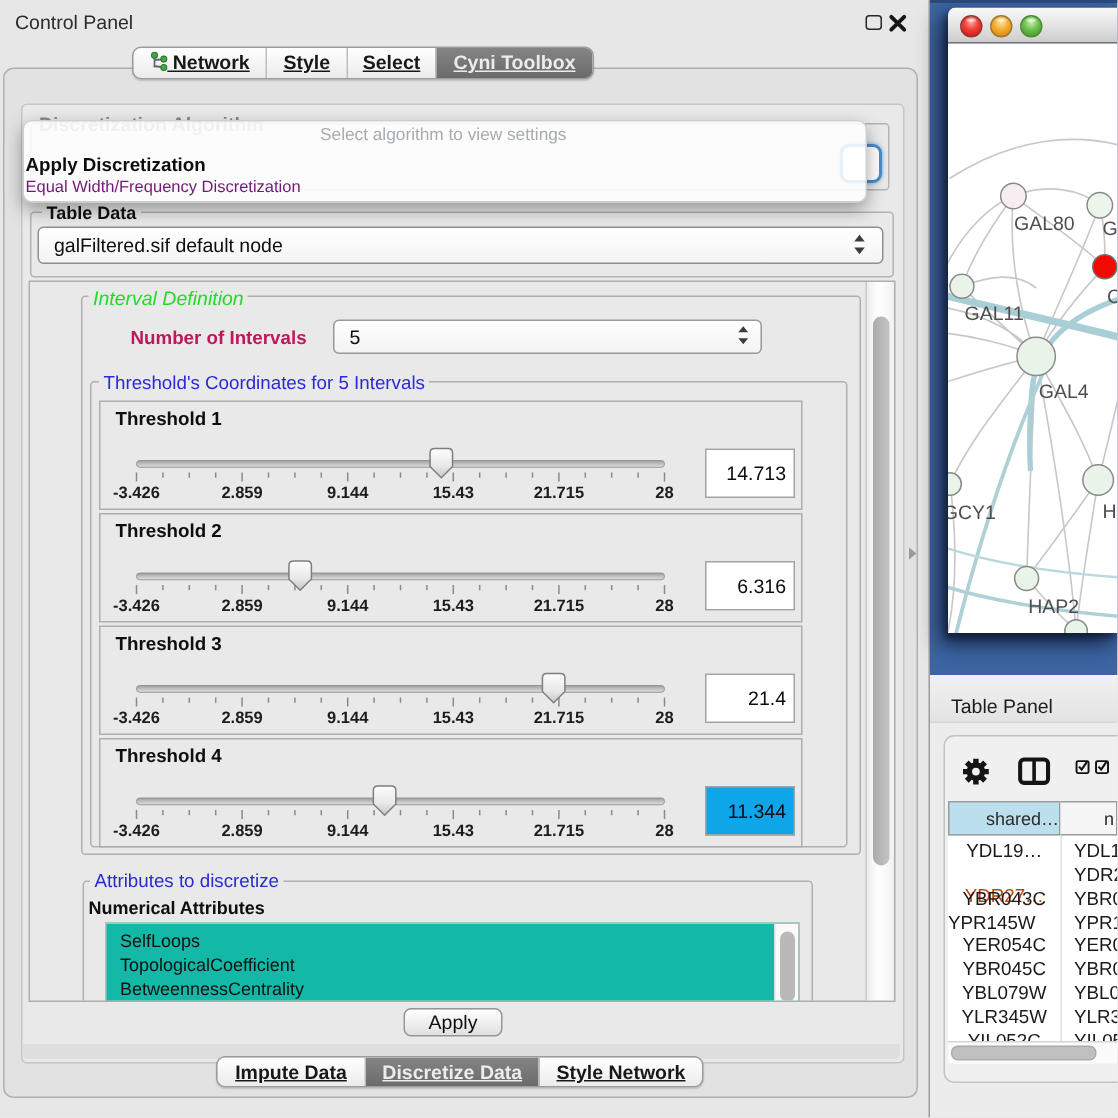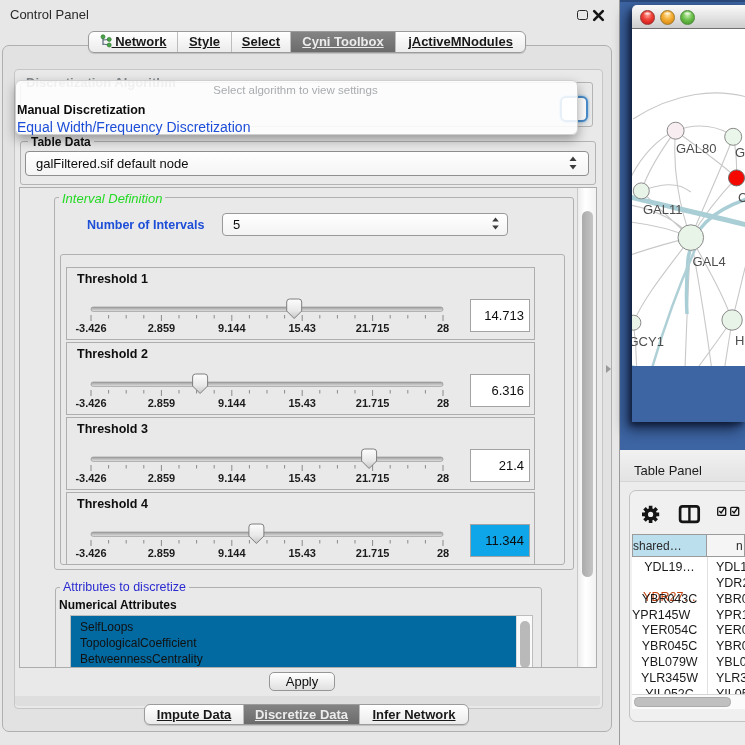--- a/index.html
+++ b/index.html
@@ -29,57 +29,57 @@
 <div class="seg" style="left:88px;top:31px;height:20px;line-height:20px;">
  <div style="width:88px;"><svg width="12" height="14" viewBox="0 0 12 14" style="vertical-align:-2px;">
         <path d="M3,3 L3,11 M3,6 L9,5.5 M3,10 L9,11" stroke="#5a6a7a" stroke-width="1.2" fill="none"></path>
         <circle cx="3" cy="2.8" r="2" fill="#4aa44a" stroke="#2c7a2c" stroke-width="0.7"></circle>
         <circle cx="9.2" cy="5.4" r="2" fill="#4aa44a" stroke="#2c7a2c" stroke-width="0.7"></circle>
         <circle cx="9.2" cy="11" r="2" fill="#4aa44a" stroke="#2c7a2c" stroke-width="0.7"></circle>
       </svg> Network</div>
  <div style="width:53px;">Style</div>
  <div style="width:58px;">Select</div>
  <div style="width:104px;" class="sel">Cyni Toolbox</div>
- <div style="width:129px;">jActiveMNodules</div>
 </div>
 
 <div class="abs" style="left:20px;top:82px;width:571px;height:43px;border:1px solid #b4b4b4;border-radius:3px;"></div>
 <div class="abs" style="left:560px;top:96px;width:24px;height:22px;background:#fff;border:2.5px solid #4a8cc9;border-radius:6px;box-shadow:0 0 3px #6aa6d8;"></div>
 <div class="abs" style="left:26px;top:75px;font-size:13px;font-weight:bold;color:#84888b;">Discretization Algorithm</div>
 
 <div class="abs" style="left:15px;top:80px;width:561px;height:53px;background:rgba(255,255,255,0.87);border:1px solid #cfcfcf;border-radius:6px;box-shadow:0 5px 12px rgba(0,0,0,0.35);z-index:50;"></div>
 <div class="abs" style="left:15px;top:84px;width:561px;text-align:center;font-size:11.5px;color:#a8acaf;z-index:51;">Select algorithm to view settings</div>
-<div class="abs" style="left:17px;top:103px;font-size:12.5px;font-weight:bold;color:#0d0d0d;z-index:51;">Manual Discretization</div>
-<div class="abs" style="left:17px;top:118.5px;font-size:14px;color:#1d4ed8;z-index:51;">Equal Width/Frequency Discretization</div>
+<div class="abs" style="left:17px;top:103px;font-size:12.5px;font-weight:bold;color:#0d0d0d;z-index:51;">Apply Discretization</div>
+<div class="abs" style="left:17px;top:118.5px;font-size:11px;color:#701a75;z-index:51;">Equal Width/Frequency Discretization</div>
 
 <div class="abs" style="left:20px;top:141px;width:574px;height:42px;border:1px solid #b4b4b4;border-radius:3px;"></div>
 <div class="abs" style="left:28px;top:135px;font-size:12px;font-weight:bold;color:#111;background:#e9e9e9;padding:0 3px;">Table Data</div>
 <div class="abs" style="left:25px;top:151px;width:562px;height:23px;background:linear-gradient(#ffffff,#f4f4f4);border:1px solid #8f8f8f;border-radius:4px;"></div>
 <div class="abs" style="left:36px;top:156px;font-size:13px;color:#0d0d0d;">galFiltered.sif default node</div>
 <svg class="abs" style="left:567px;top:155px;" width="12" height="16" viewBox="0 0 12 16">
     <path d="M6,1.5 L9.5,6 L2.5,6 Z" fill="#3c3c3c"></path>
     <path d="M6,14.5 L9.5,10 L2.5,10 Z" fill="#3c3c3c"></path>
   </svg>
 
 <div class="abs" style="left:19px;top:187px;width:576px;height:479px;border:1px solid #adadad;background:#e9e9e9;overflow:hidden;" id="scrollpane">
 
   <div class="abs" style="right:0;top:0;width:18px;height:479px;background:linear-gradient(to right,#ececec,#ffffff 40%,#f2f2f2);border-left:1px solid #c9c9c9;"></div>
   <div class="abs" style="right:3px;top:23px;width:11px;height:366px;background:linear-gradient(to right,#ababab,#c4c4c4);border-radius:6px;"></div>
 
   <div class="abs" style="left:34px;top:9px;width:518px;height:371px;border:1px solid #b0b0b0;border-radius:3px;"></div>
   <div class="abs" style="left:39px;top:3px;font-size:13px;color:#24da24;background:#e9e9e9;padding:0 3px;font-style:italic;">Interval Definition</div>
-  <div class="abs" style="left:67px;top:30px;font-size:12.5px;font-weight:bold;color:#1d4ed8;text-align:center;">Number of Intervals</div>
+  <div class="abs" style="left:67px;top:30px;font-size:12.5px;font-weight:bold;color:#be185d;text-align:center;">Number of Intervals</div>
   <div class="abs" style="left:202px;top:25px;width:284px;height:21px;background:linear-gradient(#ffffff,#f3f3f3);border:1px solid #999;border-radius:4px;"></div>
   <div class="abs" style="left:213px;top:29px;font-size:13px;color:#0d0d0d;">5</div>
   <svg class="abs" style="left:470px;top:28px;" width="11" height="15" viewBox="0 0 11 15">
       <path d="M5.5,1.5 L8.8,5.5 L2.2,5.5 Z" fill="#3c3c3c"></path>
       <path d="M5.5,13.5 L8.8,9.5 L2.2,9.5 Z" fill="#3c3c3c"></path>
     </svg>
 
   <div class="abs" style="left:40px;top:66px;width:503px;height:309px;border:1px solid #b0b0b0;border-radius:3px;"></div>
+  <div class="abs" style="left:46px;top:60px;font-size:12.5px;color:#2a2ad0;background:#e9e9e9;padding:0 3px;">Threshold's Coordinates for 5 Intervals</div>
   <div class="abs" style="left:46px;top:79px;width:467px;height:71px;border:1px solid #aeaeae;">
       <div class="abs" style="left:10px;top:4px;font-size:12.5px;font-weight:bold;color:#0e0e0e;">Threshold 1</div>
       <svg width="467" height="71" viewBox="0 0 467 71" style="position:absolute;left:0;top:0;">
         <defs>
           <linearGradient id="tg" x1="0" y1="0" x2="0" y2="1">
             <stop offset="0" stop-color="#fdfdfd"></stop>
             <stop offset="0.6" stop-color="#e8e8e8"></stop>
             <stop offset="1" stop-color="#c6c6c6"></stop>
           </linearGradient>
           <linearGradient id="trk" x1="0" y1="0" x2="0" y2="1">
@@ -174,50 +174,50 @@
         <text x="305.6" y="64" font-size="11" font-weight="bold" fill="#1c1c1c" text-anchor="middle" font-family="Liberation Sans,sans-serif">21.715</text>
         <text x="376.0" y="64" font-size="11" font-weight="bold" fill="#1c1c1c" text-anchor="middle" font-family="Liberation Sans,sans-serif">28</text>
         <path d="M184.9,31 L193.9,31 Q196.9,31 196.9,34 L196.9,43 L189.4,50.5 L181.9,43 L181.9,34 Q181.9,31 184.9,31 Z" fill="url(#tg)" stroke="#7e7e7e" stroke-width="1"></path>
       </svg>
       <div class="abs" style="left:403px;top:31px;width:53px;height:31px;background:#0ea5e9;border:1px solid #a3a3a3;font-size:13px;color:#0d0d0d;text-align:right;line-height:31px;padding-right:5px;">11.344</div>
     </div>
 
   <div class="abs" style="left:35px;top:399px;width:485px;height:90px;border:1px solid #b0b0b0;border-radius:3px;"></div>
   <div class="abs" style="left:40px;top:392px;font-size:12.5px;color:#2a2ad0;background:#e9e9e9;padding:0 3px;">Attributes to discretize</div>
   <div class="abs" style="left:39px;top:410px;font-size:12px;font-weight:bold;color:#0e0e0e;">Numerical Attributes</div>
-  <div class="abs" style="left:50px;top:427px;width:461px;height:52px;background:#0369a1;border:1px solid #bdbdbd;border-bottom:none;">
+  <div class="abs" style="left:50px;top:427px;width:461px;height:52px;background:#14b8a6;border:1px solid #bdbdbd;border-bottom:none;">
     <div style="padding:3px 0 0 9px;font-size:12px;color:#111;line-height:16px;">SelfLoops<br>TopologicalCoefficient<br>BetweennessCentrality</div>
     <div class="abs" style="right:0;top:0;width:15px;height:52px;background:#fafafa;border-left:1px solid #ddd;"></div>
     <div class="abs" style="right:2.5px;top:5px;width:10px;height:47px;background:#b9b9b9;border-radius:5px;"></div>
   </div>
 </div>
 
 <div class="abs" style="left:269px;top:672px;width:64px;height:17px;background:linear-gradient(#ffffff,#e0e0e0);border:1px solid #969696;border-radius:5px;text-align:center;line-height:17px;font-size:13px;color:#0d0d0d;">Apply</div>
 
 <div class="seg" style="left:144px;top:704px;height:19px;line-height:19px;">
  <div style="width:98px;">Impute Data</div>
  <div style="width:115px;" class="sel">Discretize Data</div>
- <div style="width:108px;">Infer Network</div>
+ <div style="width:108px;">Style Network</div>
 </div>
 
 <div class="abs" style="left:606px;top:365px;width:0;height:0;border-top:4px solid transparent;border-bottom:4px solid transparent;border-left:5px solid #9a9a9a;"></div>
 
 <div class="abs" style="left:619px;top:0;width:1px;height:745px;background:#9b9b9b;"></div>
 <div class="abs" style="left:620px;top:0;width:125px;height:450px;background:#3d65a3;"></div>
 <div class="abs" style="left:620px;top:0;width:125px;height:2px;background:#2b4a7d;"></div>
 
 <div class="abs" style="left:632px;top:5px;width:113px;height:417px;box-shadow:-5px 7px 14px rgba(5,12,32,0.7),-2px 3px 5px rgba(5,12,32,0.5);border-radius:5px 0 0 0;"></div>
 <div class="abs" style="left:632px;top:5px;width:113px;height:23px;background:linear-gradient(#f9f9f9,#e9e9e9 40%,#cdcdcd);border-bottom:1px solid #707070;border-radius:5px 0 0 0;"></div>
 <div class="abs" style="left:640px;top:10px;width:13px;height:13px;border-radius:50%;background:radial-gradient(circle at 50% 32%,#ffa39a 0%,#ef453a 40%,#d92320 75%,#ae1512 100%);border:0.5px solid #993430;"></div>
 <div class="abs" style="left:660px;top:10px;width:13px;height:13px;border-radius:50%;background:radial-gradient(circle at 50% 32%,#ffe09a 0%,#f2ab30 45%,#dd8f1a 78%,#b06f12 100%);border:0.5px solid #9e7a28;"></div>
 <div class="abs" style="left:680px;top:10px;width:13px;height:13px;border-radius:50%;background:radial-gradient(circle at 50% 32%,#c8ecae 0%,#6cc04c 45%,#50a233 78%,#3c8424 100%);border:0.5px solid #4e8a3c;"></div>
 <div class="abs" style="left:643.5px;top:11.5px;width:7px;height:3.5px;border-radius:50%;background:radial-gradient(ellipse,rgba(255,255,255,0.85),rgba(255,255,255,0))"></div>
 <div class="abs" style="left:663.5px;top:11.5px;width:7px;height:3.5px;border-radius:50%;background:radial-gradient(ellipse,rgba(255,255,255,0.85),rgba(255,255,255,0))"></div>
 <div class="abs" style="left:683.5px;top:11.5px;width:7px;height:3.5px;border-radius:50%;background:radial-gradient(ellipse,rgba(255,255,255,0.85),rgba(255,255,255,0))"></div>
-<div class="abs" style="left:632px;top:29px;width:113px;height:337px;background:#ffffff;overflow:hidden;"><svg width="113" height="393" viewBox="0 0 113 393">
+<div class="abs" style="left:632px;top:29px;width:113px;height:393px;background:#ffffff;overflow:hidden;"><svg width="113" height="393" viewBox="0 0 113 393">
       <path d="M43.6,101.7 C 30,120 17,140 9.3,161.9 M43.6,101.7 C 65,93 88,97 101.2,107.8 M43.6,101.7 C 40,140 48,180 58.8,208.6 M101.2,107.8 C 104,120 105,134 104.5,148.9 M43.6,101.7 C 68,120 90,135 104.5,148.9 M58.8,208.6 C 72,186 90,164 104.5,148.9 M58.8,208.6 C 74,172 90,138 101.2,107.8 M58.8,208.6 C 42,193 25,178 9.3,161.9 M58.8,208.6 C 40,200 15,195 -2,193 M58.8,208.6 C 35,214 10,222 -2,226 M58.8,208.6 C 38,237 13,266 1.4,293.7 M58.8,208.6 C 56,260 54,310 52.4,356.7 M58.8,208.6 C 74,236 90,263 100.1,291 M58.8,208.6 C 70,270 80,330 85.4,391.6 M100.1,291 C 84,314 68,336 52.4,356.7 M100.1,291 C 95,325 89,358 85.4,391.6 M52.4,356.7 C 63,369 74,381 85.4,391.6 M1,90 C 45,62 85,60 115,68 M-2,150 C 10,125 28,108 43.6,101.7 M1.4,293.7 C 6,330 6,362 0,392 M-2,176 C 25,181 48,193 58.8,208.6 M100.1,291 C 106,270 110,250 114,235 M9.3,161.9 C 28,155 45,152 58.8,163" stroke="#c8c8c8" stroke-width="1.1" fill="none"></path>
       <path d="M-2,168 C 30,176 75,186 115,196" stroke="#a9ced5" stroke-width="5" fill="none"></path>
       <path d="M115,170 C 80,182 60,200 56,230 C 54,255 54,268 55,285" stroke="#a9ced5" stroke-width="3.5" fill="none"></path>
       <path d="M66,214 C 38,275 15,350 -1,420" stroke="#afd0d6" stroke-width="2.5" fill="none"></path>
       <path d="M-2,362 C 30,372 70,378 115,382" stroke="#afd0d6" stroke-width="2.3" fill="none"></path>
       <path d="M-2,336 C 25,345 60,352 115,356" stroke="#bcd8dd" stroke-width="1.6" fill="none"></path>
       <circle cx="43.6" cy="101.7" r="8.5" fill="#f8edf1" stroke="#8a8a8a" stroke-width="1"></circle>
       <circle cx="101.2" cy="107.8" r="8.5" fill="#eaf6ea" stroke="#8a8a8a" stroke-width="1"></circle>
       <circle cx="104.5" cy="148.9" r="8.0" fill="#f50800" stroke="#6f6f6f" stroke-width="1"></circle>
       <circle cx="9.3" cy="161.9" r="8.0" fill="#e7f4e7" stroke="#8a8a8a" stroke-width="1"></circle>
@@ -250,21 +250,21 @@
 <g transform="translate(85,8.7)">
       <rect x="0.7" y="0.7" width="8" height="8" rx="1" fill="none" stroke="#111" stroke-width="1.3"></rect>
       <path d="M2.3,4.4 L4.1,6.3 L7.6,1.2" fill="none" stroke="#111" stroke-width="1.4"></path>
     </g>
     <g transform="translate(98,8.7)">
       <rect x="0.7" y="0.7" width="8" height="8" rx="1" fill="none" stroke="#111" stroke-width="1.3"></rect>
       <path d="M2.3,4.4 L4.1,6.3 L7.6,1.2" fill="none" stroke="#111" stroke-width="1.4"></path>
     </g>
 </svg>
 <div class="abs" style="left:632px;top:534px;width:113px;height:160px;background:#ffffff;overflow:hidden;">
-    <div class="abs" style="left:0;top:0;width:75px;height:23px;background:#bcdfee;border:1px solid #9b9b9b;box-sizing:border-box;text-align:left;line-height:22px;font-size:12px;color:#2b2b2b;">shared…</div>
+    <div class="abs" style="left:0;top:0;width:75px;height:23px;background:#bcdfee;border:1px solid #9b9b9b;box-sizing:border-box;text-align:right;line-height:22px;font-size:12px;color:#2b2b2b;">shared…</div>
     <div class="abs" style="left:75px;top:0;width:38px;height:23px;background:#f5f5f5;border:1px solid #9b9b9b;border-left:none;box-sizing:border-box;line-height:22px;font-size:12px;color:#2b2b2b;padding-left:29px;">n</div>
     <div class="abs" style="left:75px;top:23px;width:1px;height:137px;background:#e0e0e0;"></div>
     <div class="abs" style="left:0;top:26.2px;width:75px;text-align:center;font-size:12.5px;color:#1a1a1a;">YDL19…</div>
     <div class="abs" style="left:84px;top:26.2px;font-size:12.5px;color:#1a1a1a;white-space:nowrap;">YDL19</div>
     <div class="abs" style="left:0;top:56px;width:75px;text-align:center;font-size:12.5px;color:#c2410c;">YDR27…</div>
     <div class="abs" style="left:84px;top:42.0px;font-size:12.5px;color:#1a1a1a;white-space:nowrap;">YDR27</div>
     <div class="abs" style="left:0;top:57.8px;width:75px;text-align:center;font-size:12.5px;color:#1a1a1a;">YBR043C</div>
     <div class="abs" style="left:84px;top:57.8px;font-size:12.5px;color:#1a1a1a;white-space:nowrap;">YBR04</div>
     <div class="abs" style="left:0;top:73.6px;width:75px;text-align:left;font-size:12.5px;color:#1a1a1a;">YPR145W</div>
     <div class="abs" style="left:84px;top:73.6px;font-size:12.5px;color:#1a1a1a;white-space:nowrap;">YPR14</div>

